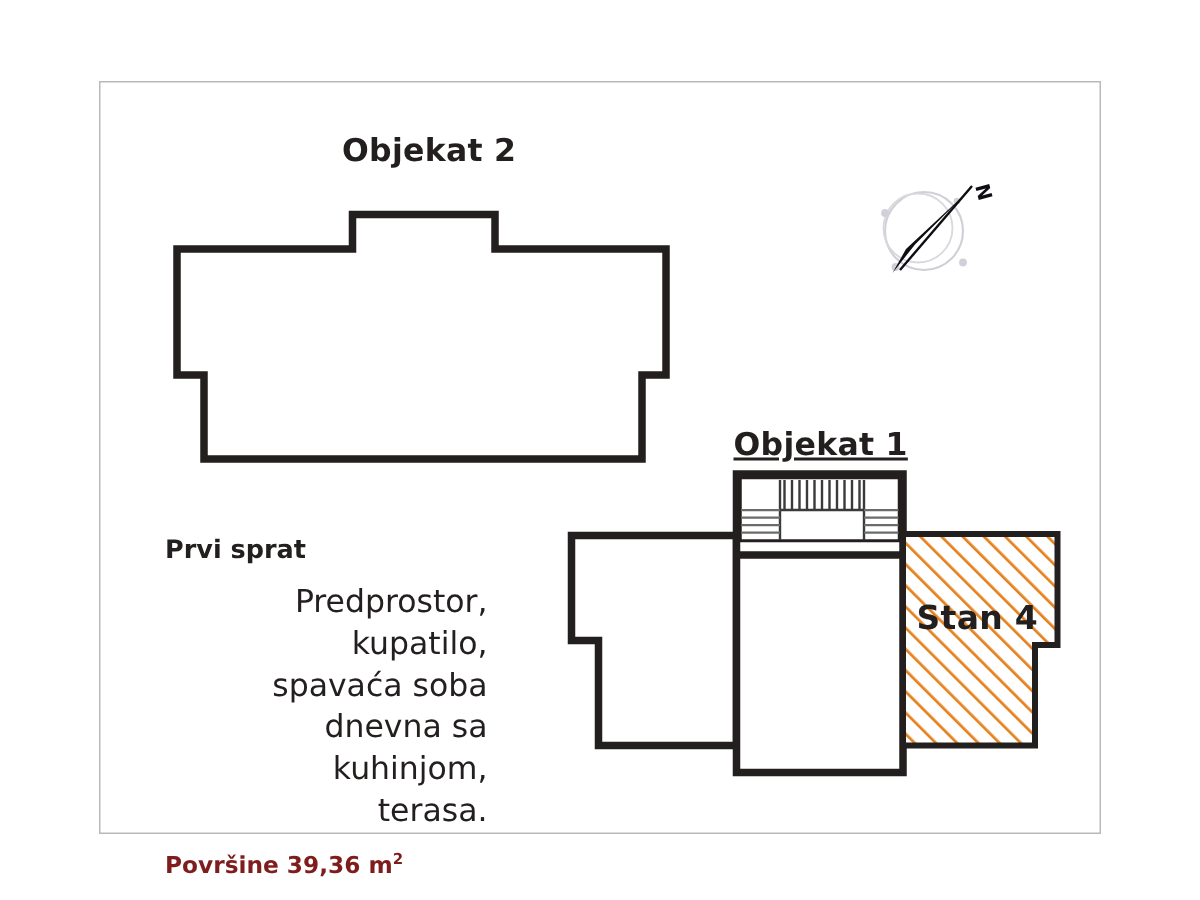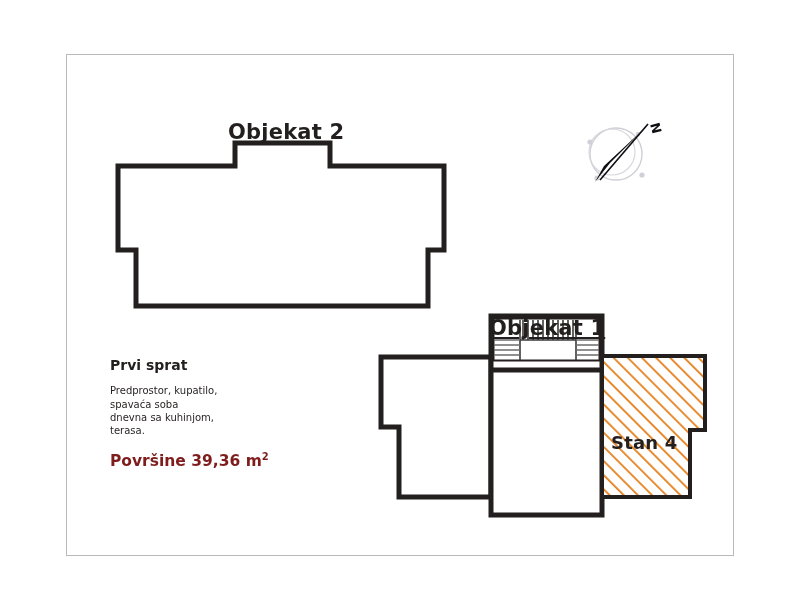--- a/index.html
+++ b/index.html
@@ -45,58 +45,58 @@
     overflow: visible;
   }
 
   
   .title-label {
     position: absolute;
     font-weight: bold;
     color: #231f1e;
     letter-spacing: 0.2px;
     white-space: nowrap;
-    margin-top: 32px;
   }
   #title-objekat2 {
     left: 228px;
     top: 88px;
     font-size: 21px;
   }
   #title-objekat1 {
     left: 489px;
     top: 284px;
     font-size: 21px;
     text-decoration: underline;
   }
   #label-stan4 {
     left: 611px;
     top: 400px;
-    font-size: 18px;
+    font-size: 22px;
   }
 
   #info-block {
     position: absolute;
     left: 110px;
     top: 358px;
     width: 215px;
   }
   #info-heading {
-    font-size: 14px;
+    font-size: 17px;
     font-weight: bold;
     color: #231f1e;
     margin: 0 0 11px 0;
     line-height: 1.1;
   }
   #info-description {
-    font-size: 10px;
+    font-size: 21px;
     color: #231f1e;
     line-height: 1.33;
     margin: 0 0 13px 0;
     white-space: pre-line;
+    text-align: right;
   }
   #info-area {
     font-size: 15.5px;
     font-weight: bold;
     color: #7f1d1d;
     margin: 0;
     line-height: 1.2;
     white-space: nowrap;
   }
   #info-area .sup {

